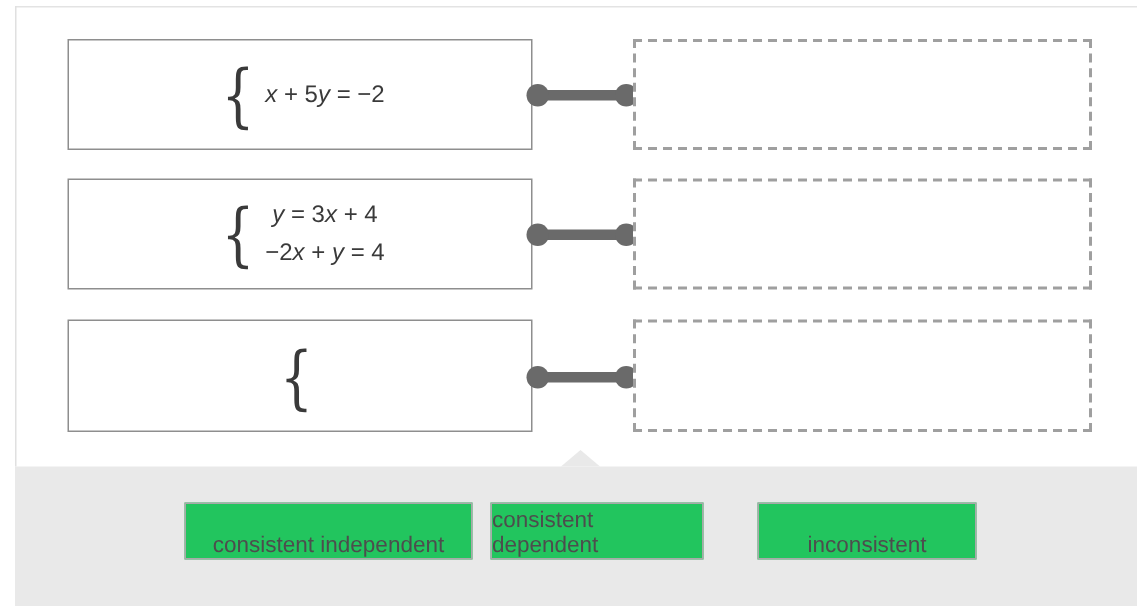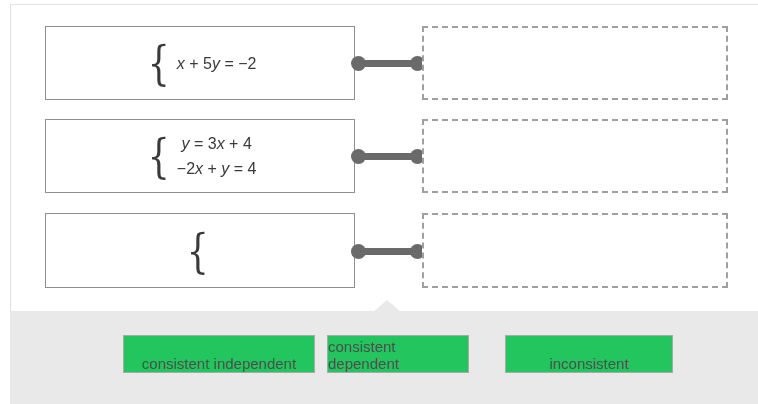--- a/index.html
+++ b/index.html
@@ -132,21 +132,21 @@
     border: 1px solid #a9a9a9;
     color: #4d4d4d;
     font-size: 15px;
     display: flex;
     align-items: flex-end;
     justify-content: center;
     cursor: pointer;
   }
   .tile1 { left: 123px; width: 192px; }
   .tile2 { left: 327px; width: 142px; }
-  .tile3 { left: 505px; width: 168px; }
+  .tile3 { left: 505px; width: 146px; }
 </style>
 </head>
 <body>
 
 <div id="stage">
 
   <div class="hairline-top"></div>
   <div class="hairline-left"></div>
 
   <div class="row row1">

